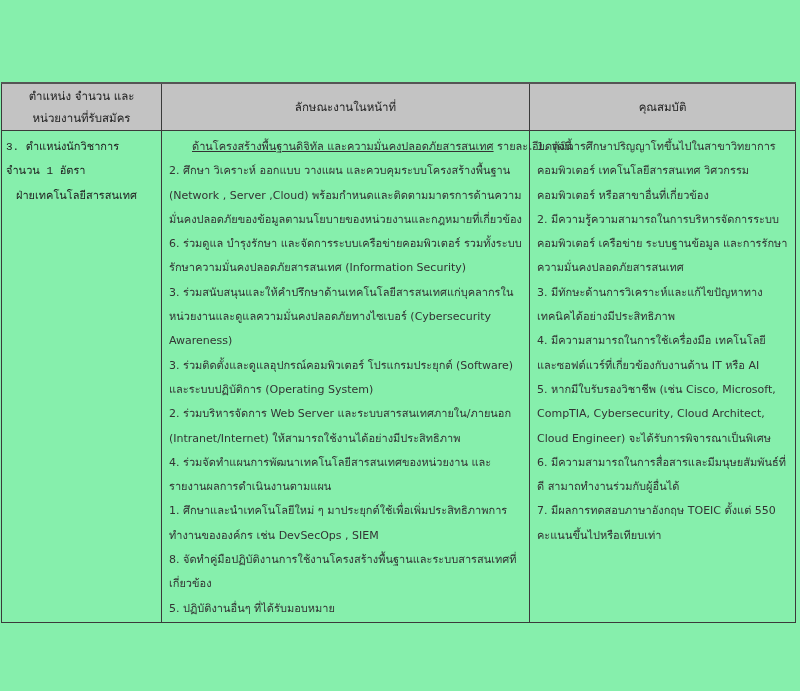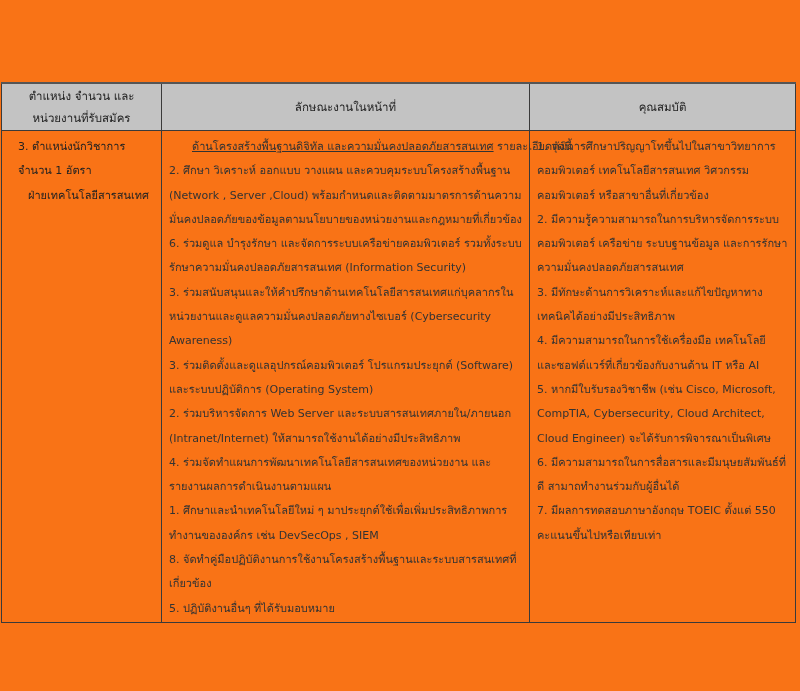--- a/index.html
+++ b/index.html
@@ -14,21 +14,21 @@
       overflow: hidden;
       font-family: "DejaVu Sans", "Liberation Sans", sans-serif;
       color: #333333;
     }
     .page {
       position: absolute;
       left: 0;
       top: 0;
       width: 800px;
       height: 691px;
-      background: #f97316;
+      background: #86efac;
     }
     table.job-table {
       position: absolute;
       left: 1px;
       top: 82px;
       width: 794px;
       border-collapse: collapse;
       table-layout: fixed;
     }
     table.job-table th,
@@ -50,22 +50,23 @@
     table.job-table thead tr th { border-top: 2px solid #555; }
     col.c1 { width: 160px; }
     col.c2 { width: 368px; }
     col.c3 { width: 266px; }
     .cell-inner {
       padding: 3px 6px 0 6px;
       font-size: 11px;
       line-height: 24.3px;
     }
     .pos-cell .cell-inner {
-      padding-left: 15px;
+      padding-left: 3px;
       color: #222;
+      font-family: Liberation Mono, monospace;
     }
     .pos-line { display: block; white-space: nowrap; }
     .pos-line.indent { padding-left: 10px; }
     .duty-heading {
       display: block;
       white-space: nowrap;
       margin-left: 23px;
     }
     .duty-heading .u {
       text-decoration: underline;

